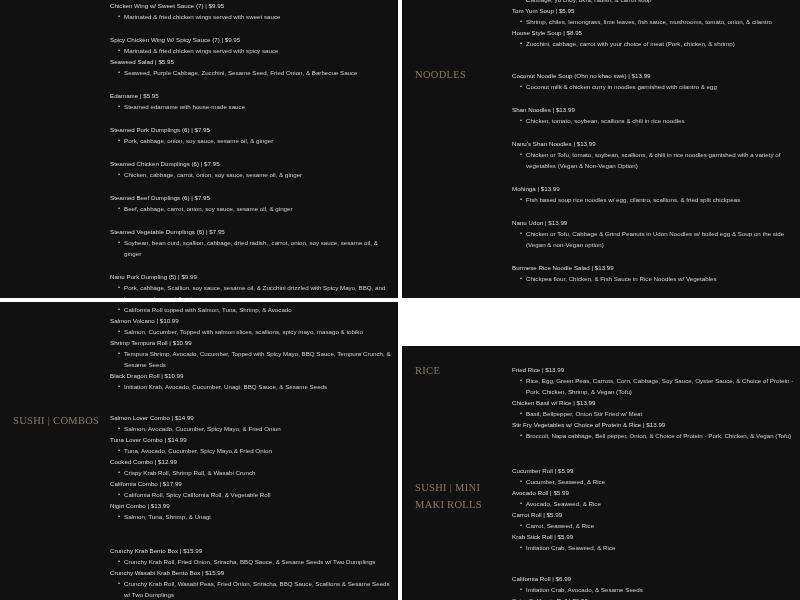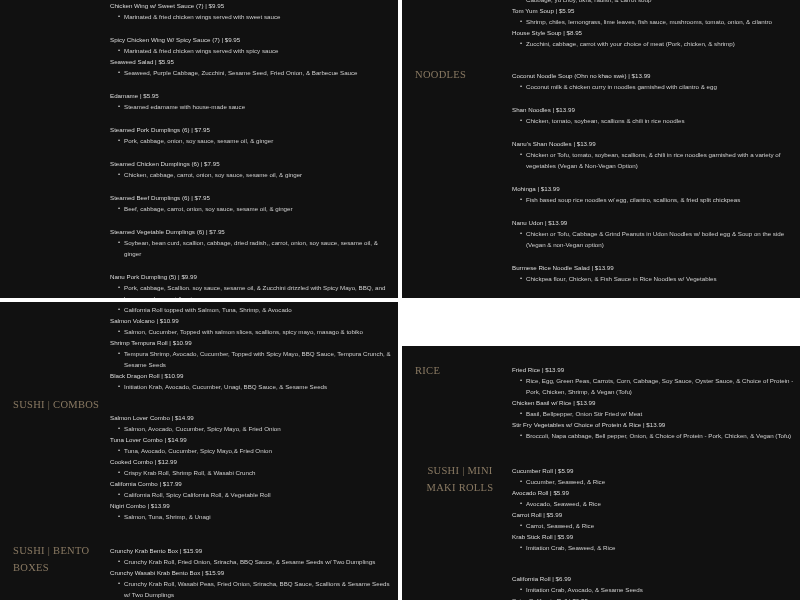--- a/index.html
+++ b/index.html
@@ -155,21 +155,21 @@
       <div>
         <div class="item-title">Shrimp Tempura Roll | $10.99</div>
         <div class="item-desc">Tempura Shrimp, Avocado, Cucumber, Topped with Spicy Mayo, BBQ Sauce, Tempura Crunch, &amp; Sesame Seeds</div>
       </div>
       <div>
         <div class="item-title">Black Dragon Roll | $10.99</div>
         <div class="item-desc">Initiation Krab, Avocado, Cucumber, Unagi, BBQ Sauce, &amp; Sesame Seeds</div>
       </div>
     </div>
 
-    <div class="section-heading" style="top:94px;">SUSHI | COMBOS</div>
+    <div class="section-heading" style="top:110px;">SUSHI | COMBOS</div>
     <div class="items" style="top:110px;">
       <div>
         <div class="item-title">Salmon Lover Combo | $14.99</div>
         <div class="item-desc">Salmon, Avocado, Cucumber, Spicy Mayo, &amp; Fried Onion</div>
       </div>
       <div>
         <div class="item-title">Tuna Lover Combo | $14.99</div>
         <div class="item-desc">Tuna, Avocado, Cucumber, Spicy Mayo,&amp; Fried Onion</div>
       </div>
       <div>
@@ -179,21 +179,20 @@
       <div>
         <div class="item-title">California Combo | $17.99</div>
         <div class="item-desc">California Roll, Spicy California Roll, &amp; Vegetable Roll</div>
       </div>
       <div>
         <div class="item-title">Nigiri Combo | $13.99</div>
         <div class="item-desc">Salmon, Tuna, Shrimp, &amp; Unagi</div>
       </div>
     </div>
 
-    <div class="section-heading" style="top:240px;">SUSHI | BENTO BOXES</div>
     <div class="items" style="top:243px;">
       <div>
         <div class="item-title">Crunchy Krab Bento Box | $15.99</div>
         <div class="item-desc">Crunchy Krab Roll, Fried Onion, Sriracha, BBQ Sauce, &amp; Sesame Seeds w/ Two Dumplings</div>
       </div>
       <div>
         <div class="item-title">Crunchy Wasabi Krab Bento Box | $15.99</div>
         <div class="item-desc">Crunchy Krab Roll, Wasabi Peas, Fried Onion, Sriracha, BBQ Sauce, Scallions &amp; Sesame Seeds w/ Two Dumplings</div>
       </div>
     </div>
@@ -209,21 +208,21 @@
       <div>
         <div class="item-title">Chicken Basil w/ Rice | $13.99</div>
         <div class="item-desc">Basil, Bellpepper, Onion Stir Fried w/ Meat</div>
       </div>
       <div>
         <div class="item-title">Stir Fry Vegetables w/ Choice of Protein &amp; Rice | $13.99</div>
         <div class="item-desc">Broccoli, Napa cabbage, Bell pepper, Onion, &amp; Choice of Protein - Pork, Chicken, &amp; Vegan (Tofu)</div>
       </div>
     </div>
 
-    <div class="section-heading" style="top:116px;text-align:center;">SUSHI | MINI MAKI ROLLS</div>
+    <div class="section-heading" style="top:133px;">SUSHI | MINI MAKI ROLLS</div>
     <div class="items" style="top:119px;">
       <div>
         <div class="item-title">Cucumber Roll | $5.99</div>
         <div class="item-desc">Cucumber, Seaweed, &amp; Rice</div>
       </div>
       <div>
         <div class="item-title">Avocado Roll | $5.99</div>
         <div class="item-desc">Avocado, Seaweed, &amp; Rice</div>
       </div>
       <div>

